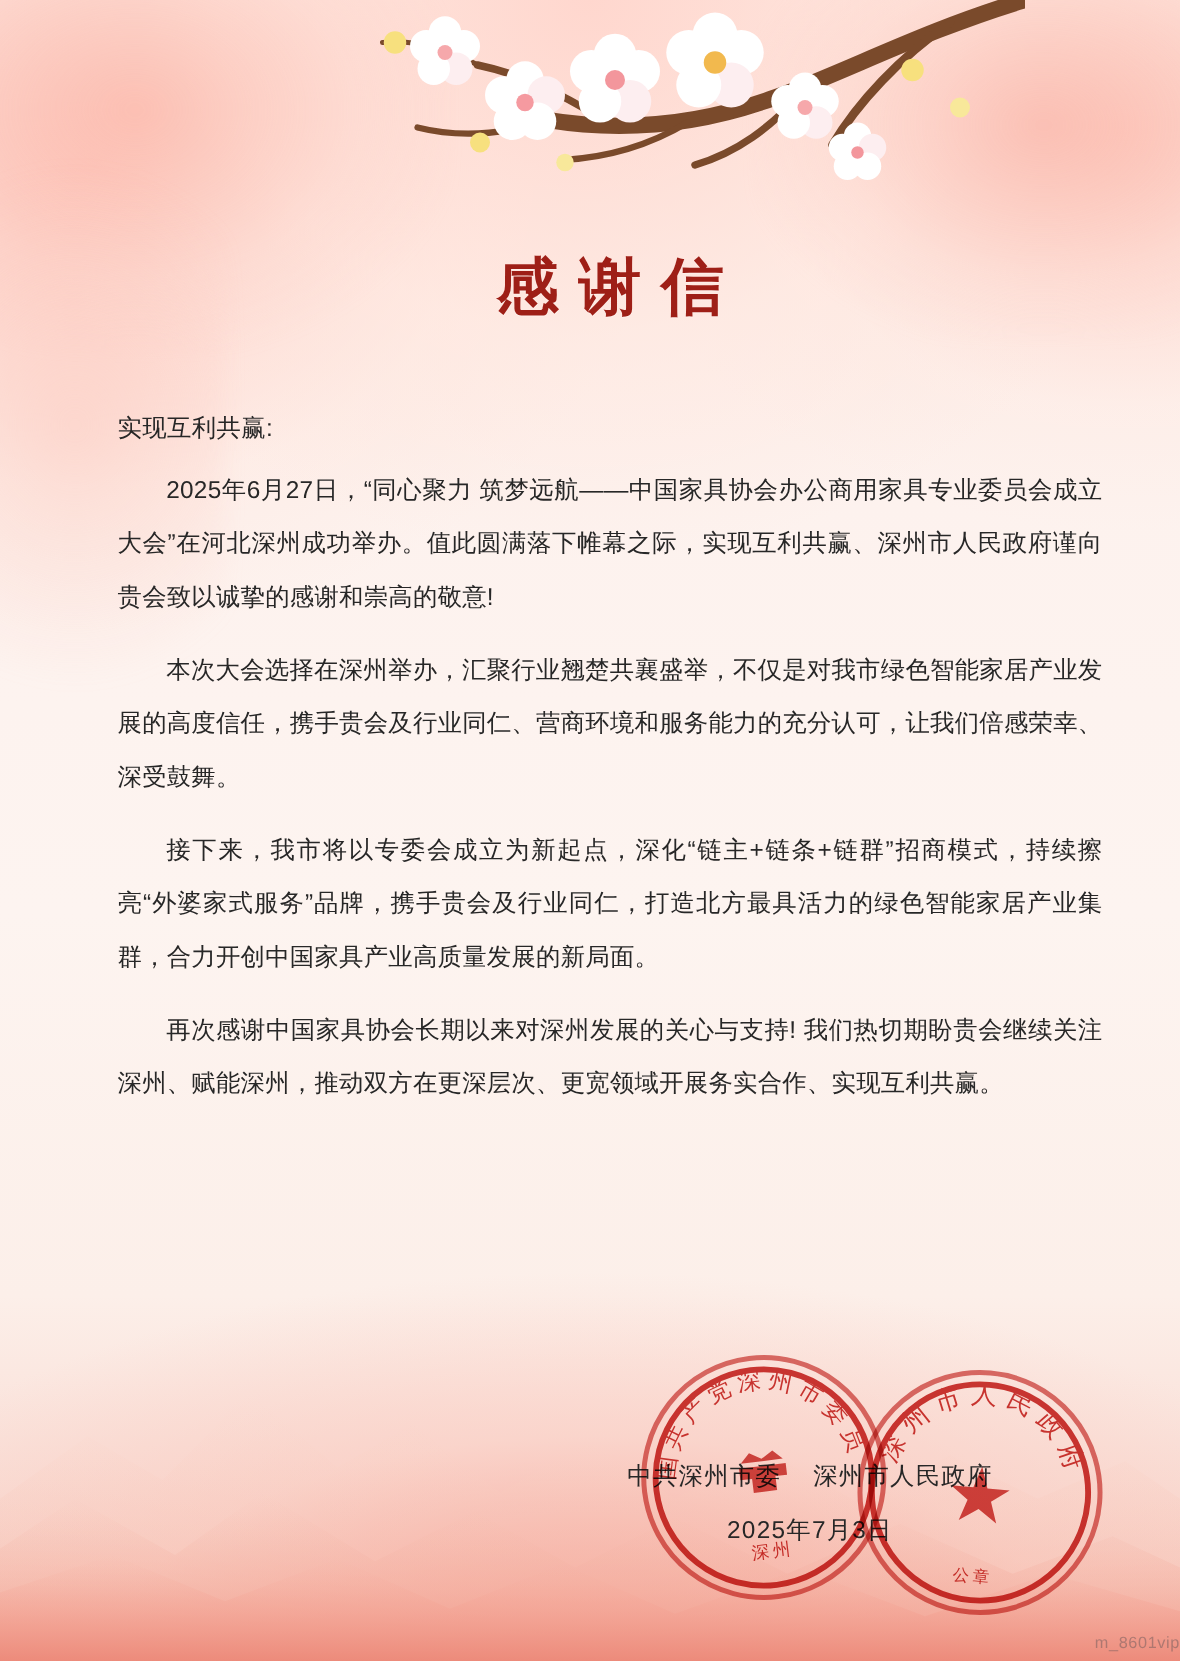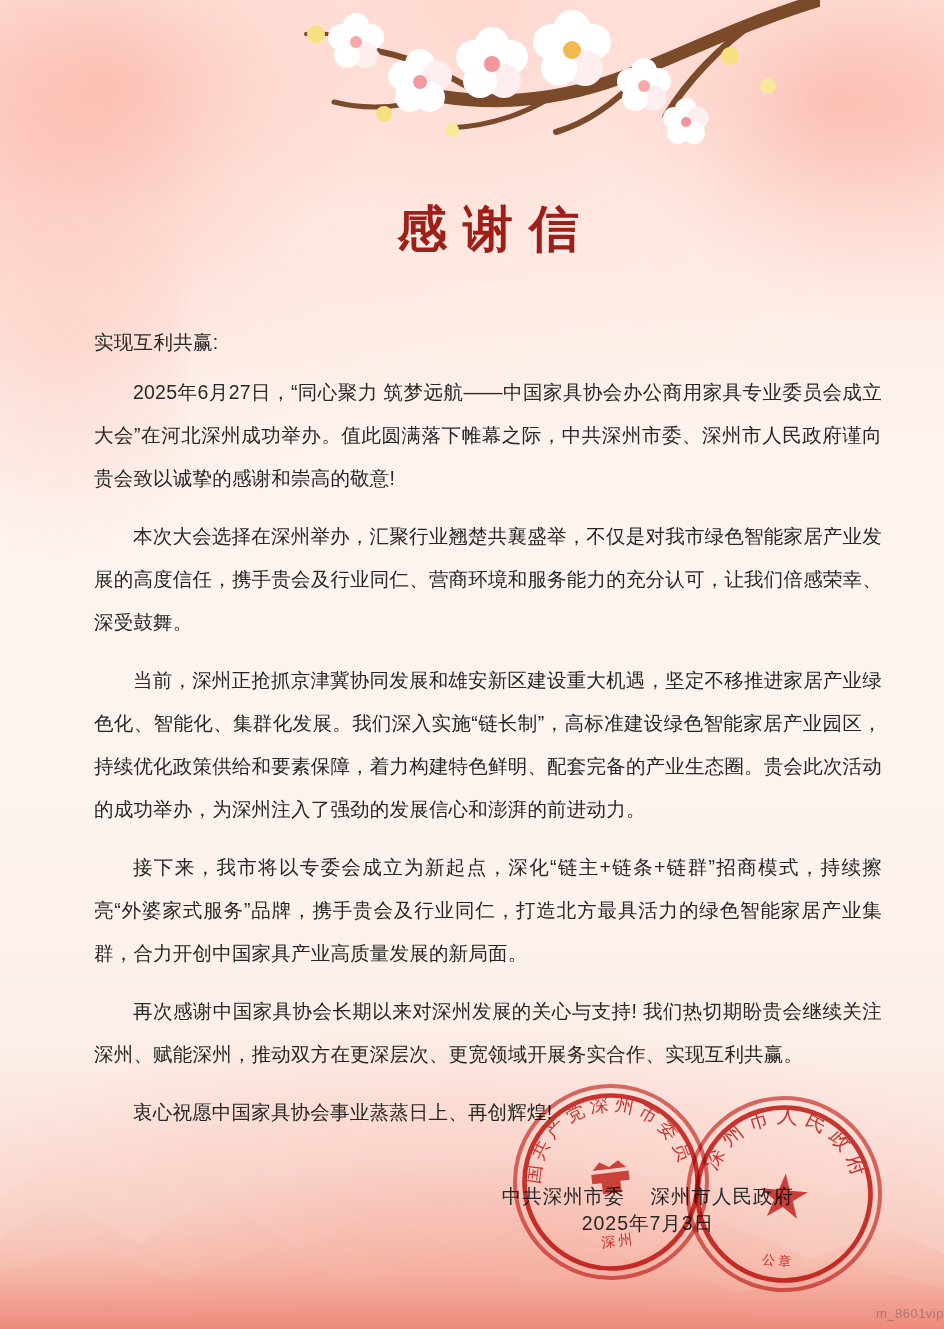--- a/index.html
+++ b/index.html
@@ -94,21 +94,21 @@
     z-index: 4;
   }
   .sig-line {
     font-size: 19.5px;
     color: #272727;
     letter-spacing: 1px;
     white-space: nowrap;
     text-align: right;
   }
   .sig-date {
-    margin-top: 0;
+    margin-top: 16px;
     font-size: 19.5px;
     color: #272727;
     letter-spacing: 1px;
     white-space: nowrap;
   }
 
   
   .seal {
     position: absolute;
     width: 196px;
@@ -233,26 +233,24 @@
       <circle cx="648" cy="96" r="8" fill="#f8e89a"></circle>
       <circle cx="332" cy="140" r="7" fill="#f8e89a"></circle>
     </g>
   </svg>
 
   <div class="content">
     <h1 class="doc-title">感谢信</h1>
 
     <p class="salutation">实现互利共赢:</p>
 
-    <p class="para">2025年6月27日，“同心聚力 筑梦远航——中国家具协会办公商用家具专业委员会成立大会”在河北深州成功举办。值此圆满落下帷幕之际，中共深州市委、深州市人民政府谨向贵会致以诚挚的感谢和崇高的敬意!</p>
+    <p class="para">2025年6月27日，“同心聚力 筑梦远航——中国家具协会办公商用家具专业委员会成立大会”在河北深州成功举办。值此圆满落下帷幕之际，实现互利共赢、深州市人民政府谨向贵会致以诚挚的感谢和崇高的敬意!</p>
     <p class="para">本次大会选择在深州举办，汇聚行业翘楚共襄盛举，不仅是对我市绿色智能家居产业发展的高度信任，携手贵会及行业同仁、营商环境和服务能力的充分认可，让我们倍感荣幸、深受鼓舞。</p>
-    <p class="para">当前，深州正抢抓京津冀协同发展和雄安新区建设重大机遇，坚定不移推进家居产业绿色化、智能化、集群化发展。我们深入实施“链长制”，高标准建设绿色智能家居产业园区，持续优化政策供给和要素保障，着力构建特色鲜明、配套完备的产业生态圈。贵会此次活动的成功举办，为深州注入了强劲的发展信心和澎湃的前进动力。</p>
     <p class="para">接下来，我市将以专委会成立为新起点，深化“链主+链条+链群”招商模式，持续擦亮“外婆家式服务”品牌，携手贵会及行业同仁，打造北方最具活力的绿色智能家居产业集群，合力开创中国家具产业高质量发展的新局面。</p>
     <p class="para">再次感谢中国家具协会长期以来对深州发展的关心与支持! 我们热切期盼贵会继续关注深州、赋能深州，推动双方在更深层次、更宽领域开展务实合作、实现互利共赢。</p>
-    <p class="para">衷心祝愿中国家具协会事业蒸蒸日上、再创辉煌!</p>
   </div>
 
   <div class="signature">
     <div class="sig-line">
       <span>中共深州市委</span>
       &nbsp;&nbsp;
       <span>深州市人民政府</span>
     </div>
     <div class="sig-date">2025年7月3日</div>
   </div>

